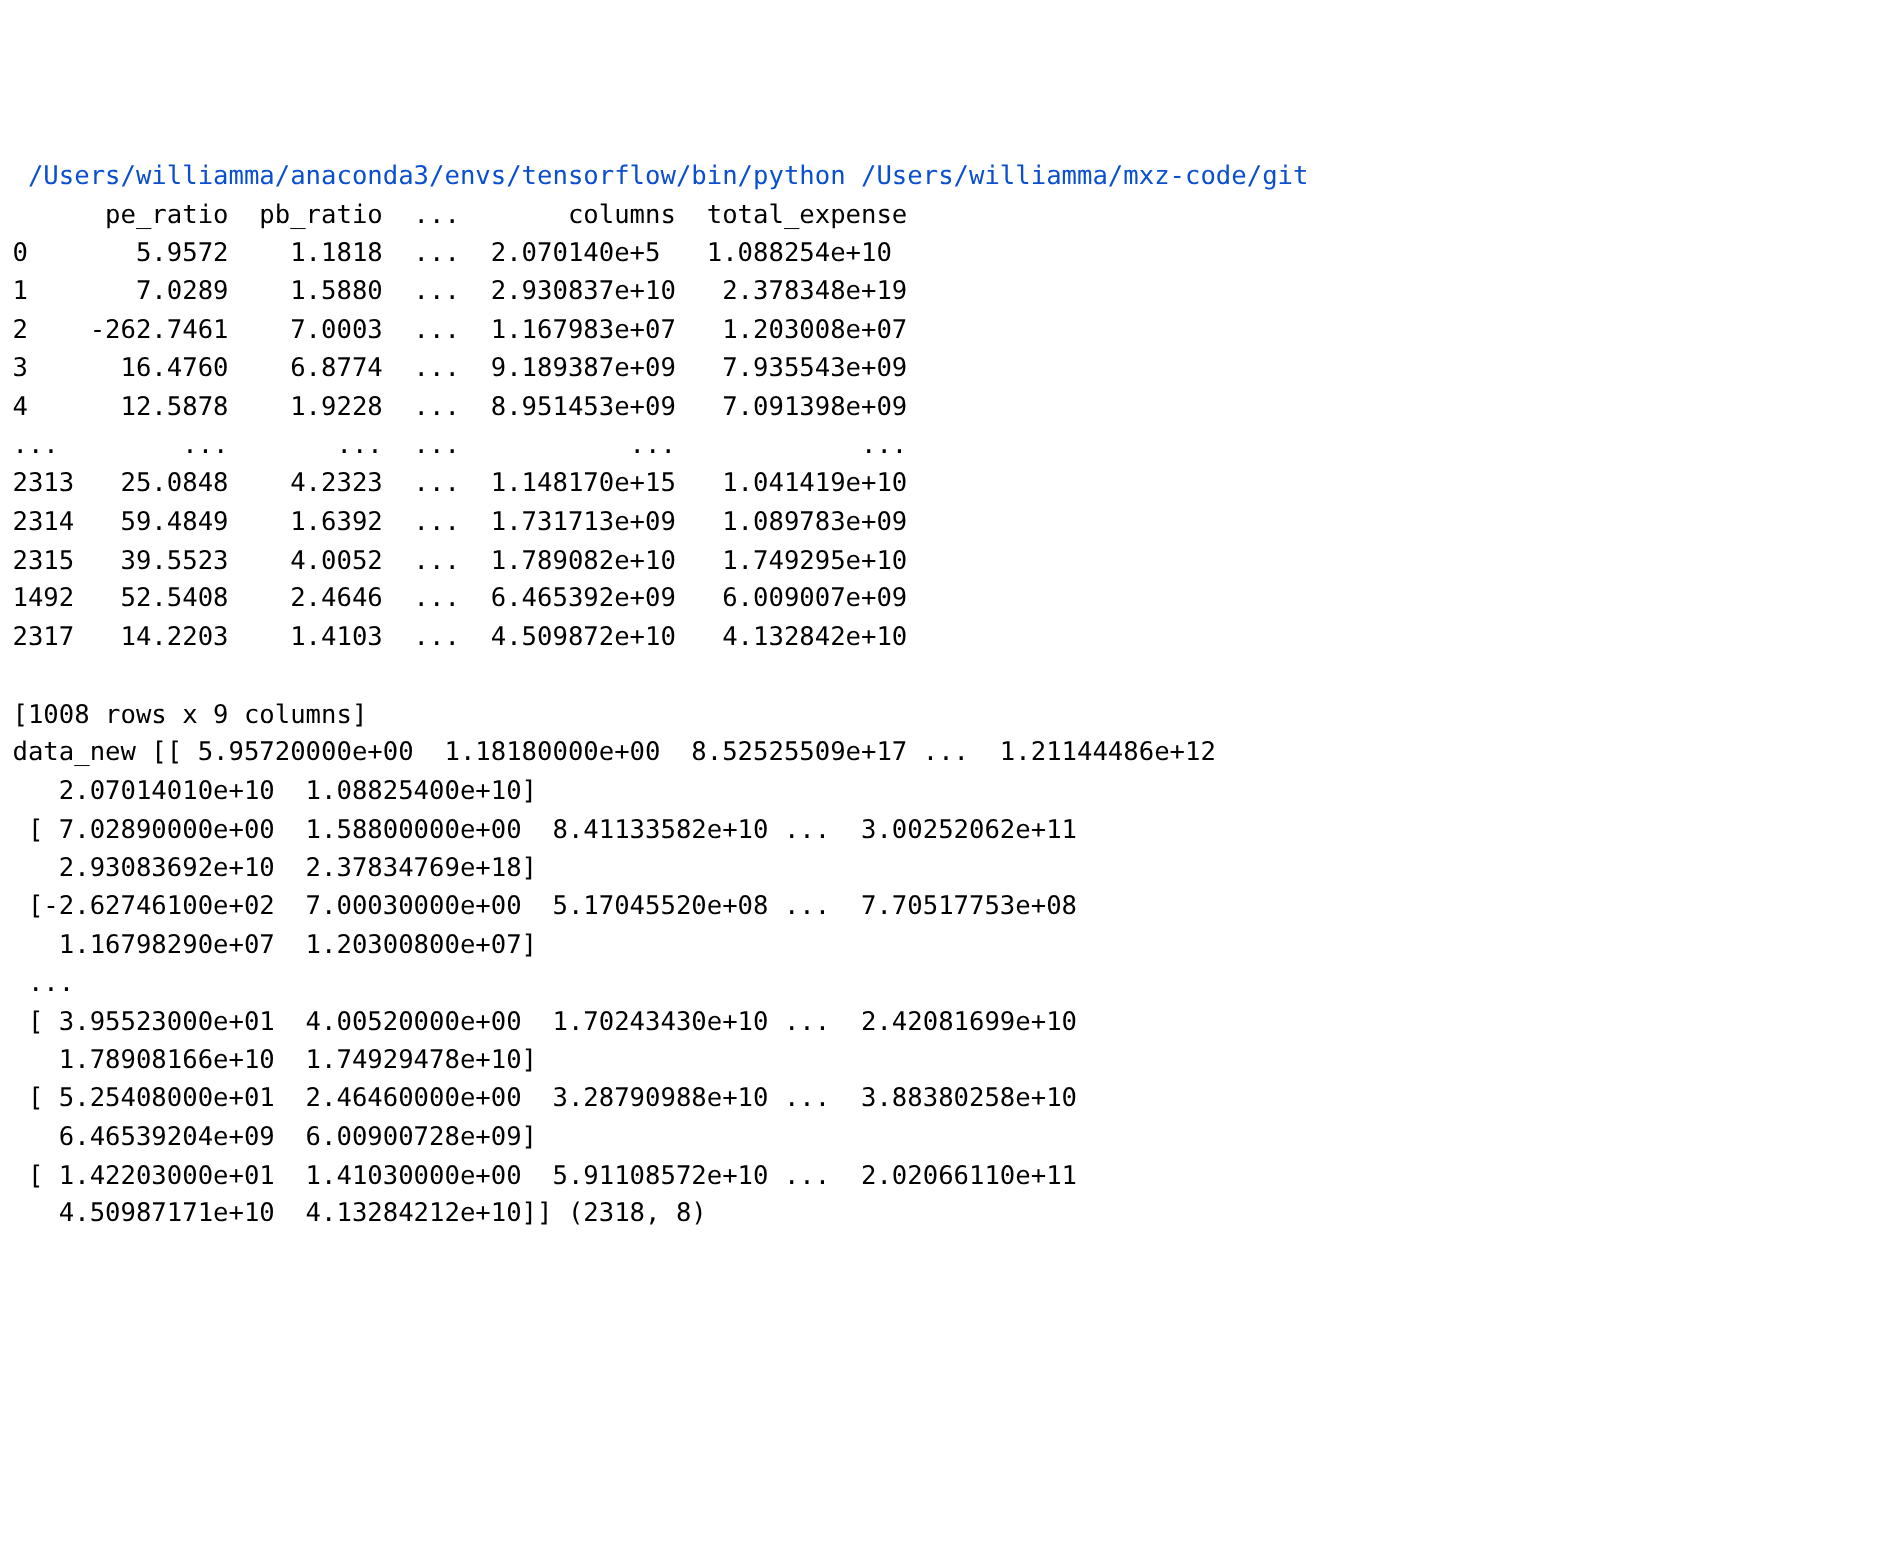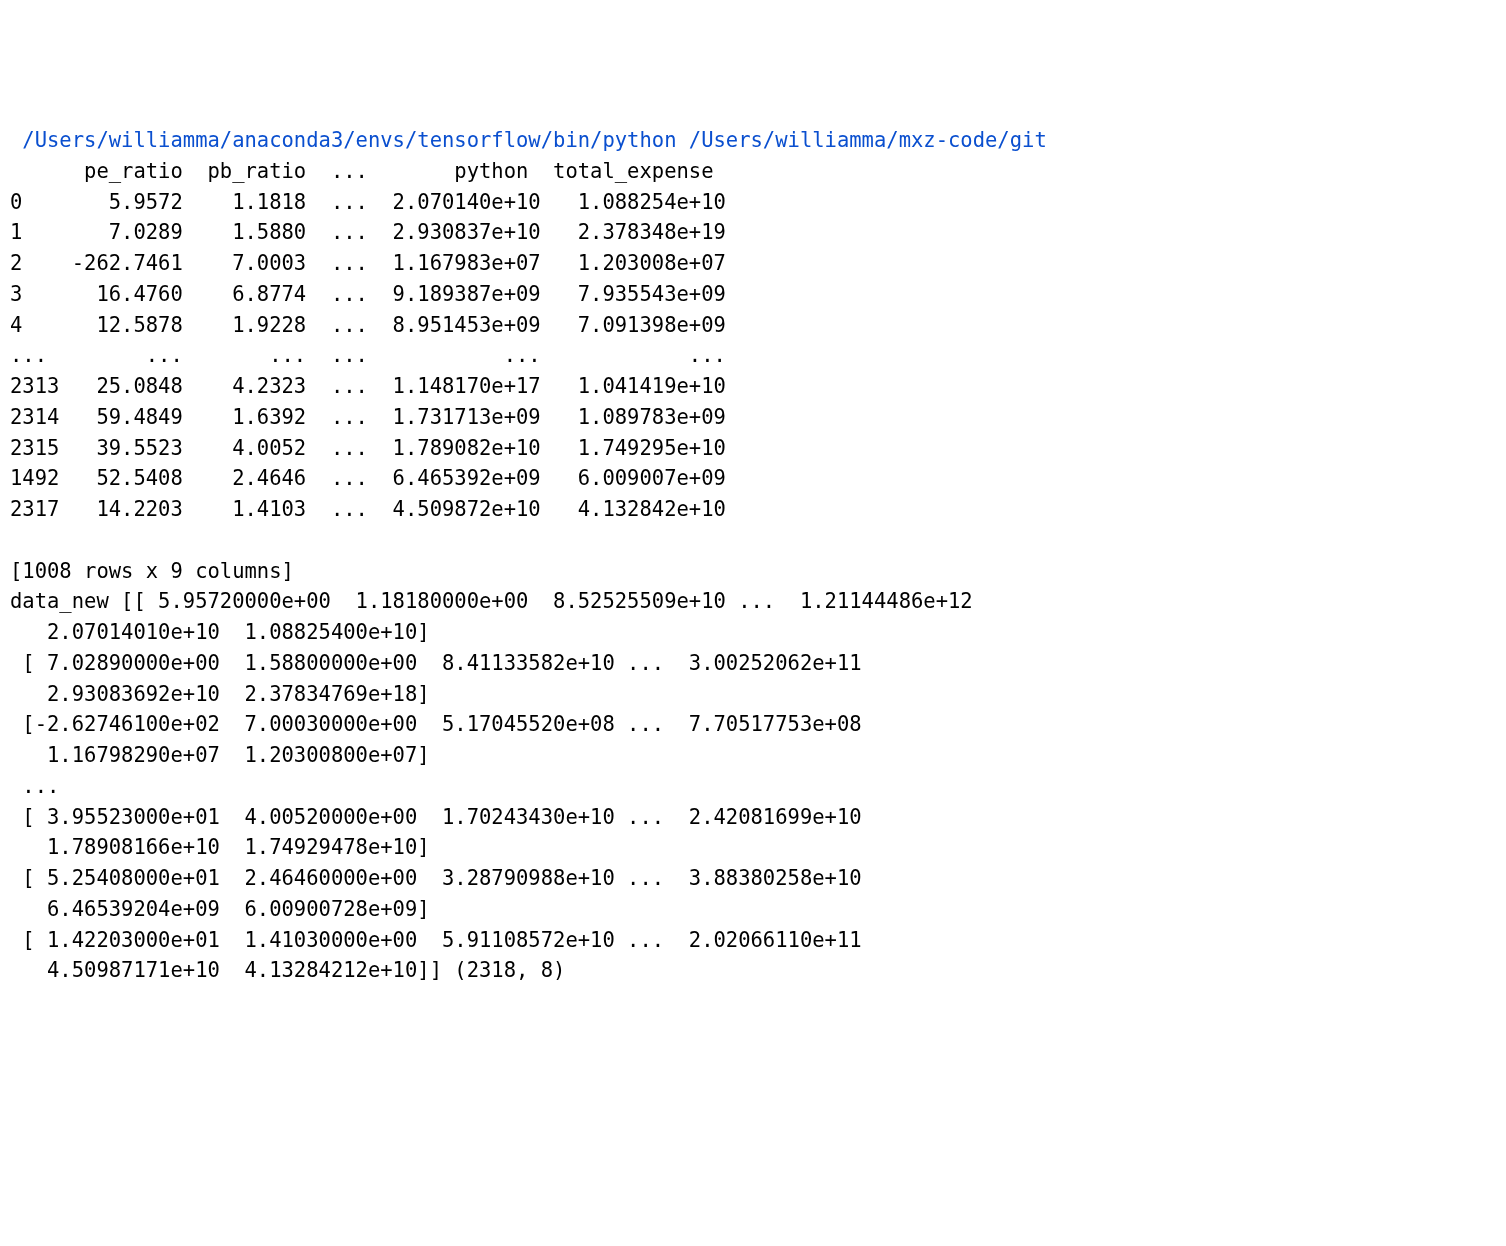--- a/index.html
+++ b/index.html
@@ -23,35 +23,35 @@
     .output {
       color: #000000;
     }
   </style>
 </head>
 <body>
 
 
 
 <div class="terminal"><span class="command-line"> /Users/williamma/anaconda3/envs/tensorflow/bin/python /Users/williamma/mxz-code/git</span>
-<span class="output">      pe_ratio  pb_ratio  ...       python  total_expense</span>
-<span class="output">0       5.9572    1.1818  ...  2.070140e+10   1.088254e+10</span>
+<span class="output">      pe_ratio  pb_ratio  ...       columns  total_expense</span>
+<span class="output">0       5.9572    1.1818  ...  2.070140e+5   1.088254e+10</span>
 <span class="output">1       7.0289    1.5880  ...  2.930837e+10   2.378348e+19</span>
 <span class="output">2    -262.7461    7.0003  ...  1.167983e+07   1.203008e+07</span>
 <span class="output">3      16.4760    6.8774  ...  9.189387e+09   7.935543e+09</span>
 <span class="output">4      12.5878    1.9228  ...  8.951453e+09   7.091398e+09</span>
 <span class="output">...        ...       ...  ...           ...            ...</span>
-<span class="output">2313   25.0848    4.2323  ...  1.148170e+17   1.041419e+10</span>
+<span class="output">2313   25.0848    4.2323  ...  1.148170e+15   1.041419e+10</span>
 <span class="output">2314   59.4849    1.6392  ...  1.731713e+09   1.089783e+09</span>
 <span class="output">2315   39.5523    4.0052  ...  1.789082e+10   1.749295e+10</span>
 <span class="output">1492   52.5408    2.4646  ...  6.465392e+09   6.009007e+09</span>
 <span class="output">2317   14.2203    1.4103  ...  4.509872e+10   4.132842e+10</span>
 
 <span class="output">[1008 rows x 9 columns]</span>
-<span class="output">data_new [[ 5.95720000e+00  1.18180000e+00  8.52525509e+10 ...  1.21144486e+12</span>
+<span class="output">data_new [[ 5.95720000e+00  1.18180000e+00  8.52525509e+17 ...  1.21144486e+12</span>
 <span class="output">   2.07014010e+10  1.08825400e+10]</span>
 <span class="output"> [ 7.02890000e+00  1.58800000e+00  8.41133582e+10 ...  3.00252062e+11</span>
 <span class="output">   2.93083692e+10  2.37834769e+18]</span>
 <span class="output"> [-2.62746100e+02  7.00030000e+00  5.17045520e+08 ...  7.70517753e+08</span>
 <span class="output">   1.16798290e+07  1.20300800e+07]</span>
 <span class="output"> ...</span>
 <span class="output"> [ 3.95523000e+01  4.00520000e+00  1.70243430e+10 ...  2.42081699e+10</span>
 <span class="output">   1.78908166e+10  1.74929478e+10]</span>
 <span class="output"> [ 5.25408000e+01  2.46460000e+00  3.28790988e+10 ...  3.88380258e+10</span>
 <span class="output">   6.46539204e+09  6.00900728e+09]</span>

